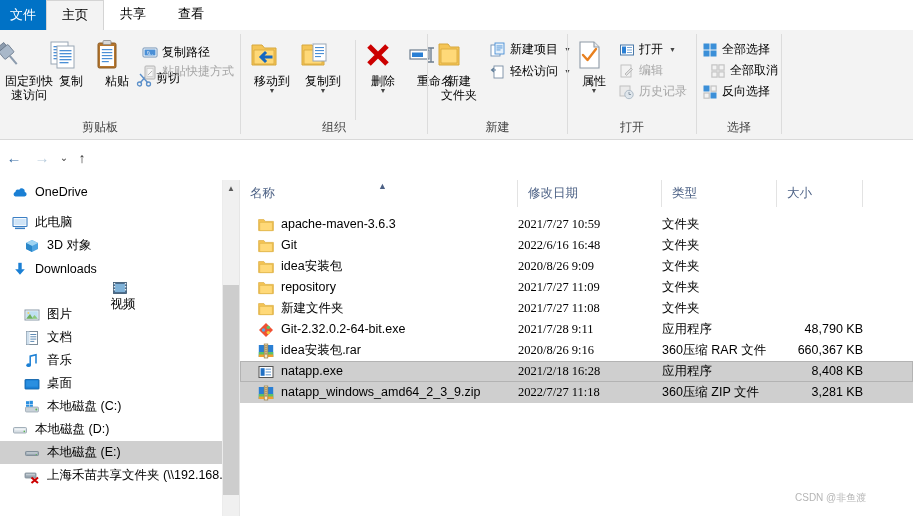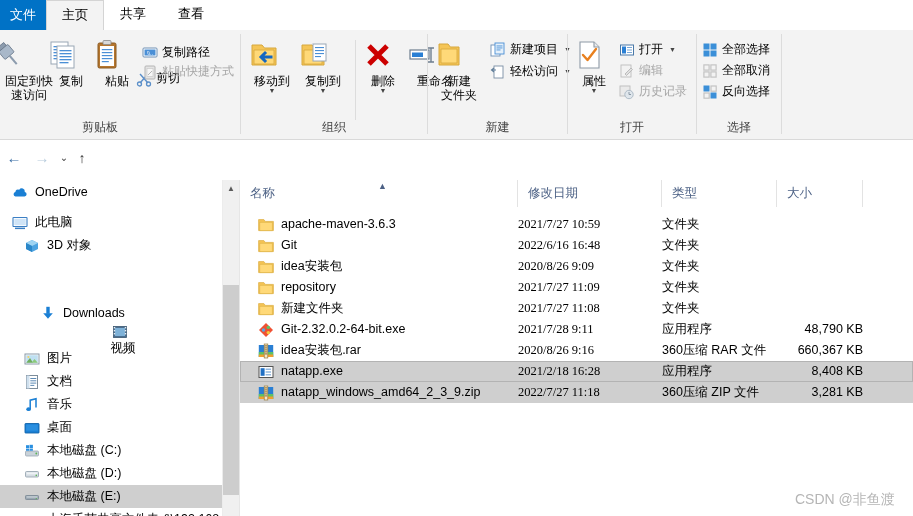--- a/index.html
+++ b/index.html
@@ -192,21 +192,21 @@
   }
   .cell.name { left: 18px; display: flex; align-items: center; }
   .cell.date { left: 278px; font-family: Liberation Serif, serif; }
   .cell.type { left: 422px; }
   .cell.size { left: 537px; width: 86px; text-align: right; }
   .file-ico { width: 16px; height: 16px; flex: 0 0 16px; margin-right: 7px; }
 
   
   .watermark {
     position: absolute; left: 795px; top: 491px;
-    font-size: 14px; color: #b5b5b5; cursor: default; white-space: nowrap;
+    font-size: 10px; color: #b5b5b5; cursor: default; white-space: nowrap;
   }
   svg { display: block; overflow: visible; }
 </style>
 </head>
 <body>
 
 <div class="app">
 
   <div class="tabbar">
     <div class="tab-file">文件</div>
@@ -477,21 +477,21 @@
           <svg width="16" height="16" viewBox="0 0 16 16">
             <rect x="1.5" y="1.5" width="6" height="6" fill="#3b8fd8"></rect>
             <rect x="8.5" y="1.5" width="6" height="6" fill="#3b8fd8"></rect>
             <rect x="1.5" y="8.5" width="6" height="6" fill="#3b8fd8"></rect>
             <rect x="8.5" y="8.5" width="6" height="6" fill="#3b8fd8"></rect>
           </svg>
         </span>
         <span>全部选择</span>
       </div>
 
-      <div class="smallbtn" style="left:5px; top:32px;">
+      <div class="smallbtn" style="left:13px; top:32px;">
         <span class="sglyph">
           <svg width="16" height="16" viewBox="0 0 16 16">
             <rect x="1.9" y="1.9" width="5.2" height="5.2" fill="none" stroke="#c3c3c3" stroke-width="1.2"></rect>
             <rect x="8.9" y="1.9" width="5.2" height="5.2" fill="none" stroke="#c3c3c3" stroke-width="1.2"></rect>
             <rect x="1.9" y="8.9" width="5.2" height="5.2" fill="none" stroke="#c3c3c3" stroke-width="1.2"></rect>
             <rect x="8.9" y="8.9" width="5.2" height="5.2" fill="none" stroke="#c3c3c3" stroke-width="1.2"></rect>
           </svg>
         </span>
         <span>全部取消</span>
       </div>
@@ -567,21 +567,21 @@
       <span class="nav-ico">
         <svg width="16" height="16" viewBox="0 0 16 16">
           <path d="M8 2 L14 5 V11 L8 14 L2 11 V5 Z" fill="#4da3e0"></path>
           <path d="M8 2 L14 5 L8 8 L2 5 Z" fill="#9fd4f2"></path>
           <path d="M8 8 V14 L2 11 V5 Z" fill="#2b87c9"></path>
         </svg>
       </span>
       <span>3D 对象</span>
     </div>
 
-    <div class="nav-item" style="padding-left:40px;margin-top:44px;">
+    <div class="nav-item" style="padding-left:12px;">
       <span class="nav-ico">
         <svg width="16" height="16" viewBox="0 0 16 16">
           <rect x="6.3" y="1.8" width="3.4" height="7" fill="#1a7fd4"></rect>
           <path d="M3.2 8.3 H12.8 L8 13.8 Z" fill="#1a7fd4"></path>
         </svg>
       </span>
       <span>Downloads</span>
     </div>
 
     <div class="nav-item" style="padding-left:24px;flex-direction:column;">
@@ -660,21 +660,21 @@
               <rect x="2" y="2.2" width="3" height="3"></rect>
               <rect x="5.5" y="1.8" width="3.4" height="3.4"></rect>
               <rect x="2" y="5.7" width="3" height="2"></rect>
               <rect x="5.5" y="5.7" width="3.4" height="2"></rect>
             </g>
         </svg>
       </span>
       <span>本地磁盘 (C:)</span>
     </div>
 
-    <div class="nav-item" style="padding-left:24px;">
+    <div class="nav-item" style="padding-left:12px;">
       <span class="nav-ico">
         <svg width="16" height="16" viewBox="0 0 16 16">
           <rect x="1.5" y="5.5" width="13" height="5.5" rx="1" fill="#d5dde3" stroke="#9aa7b2" stroke-width="0.9"></rect>
           <rect x="2.6" y="6.4" width="10.8" height="2" fill="#eef2f5"></rect>
           <circle cx="12.3" cy="9.4" r="0.8" fill="#5ab552"></circle>
         </svg>
       </span>
       <span>本地磁盘 (D:)</span>
     </div>
 

